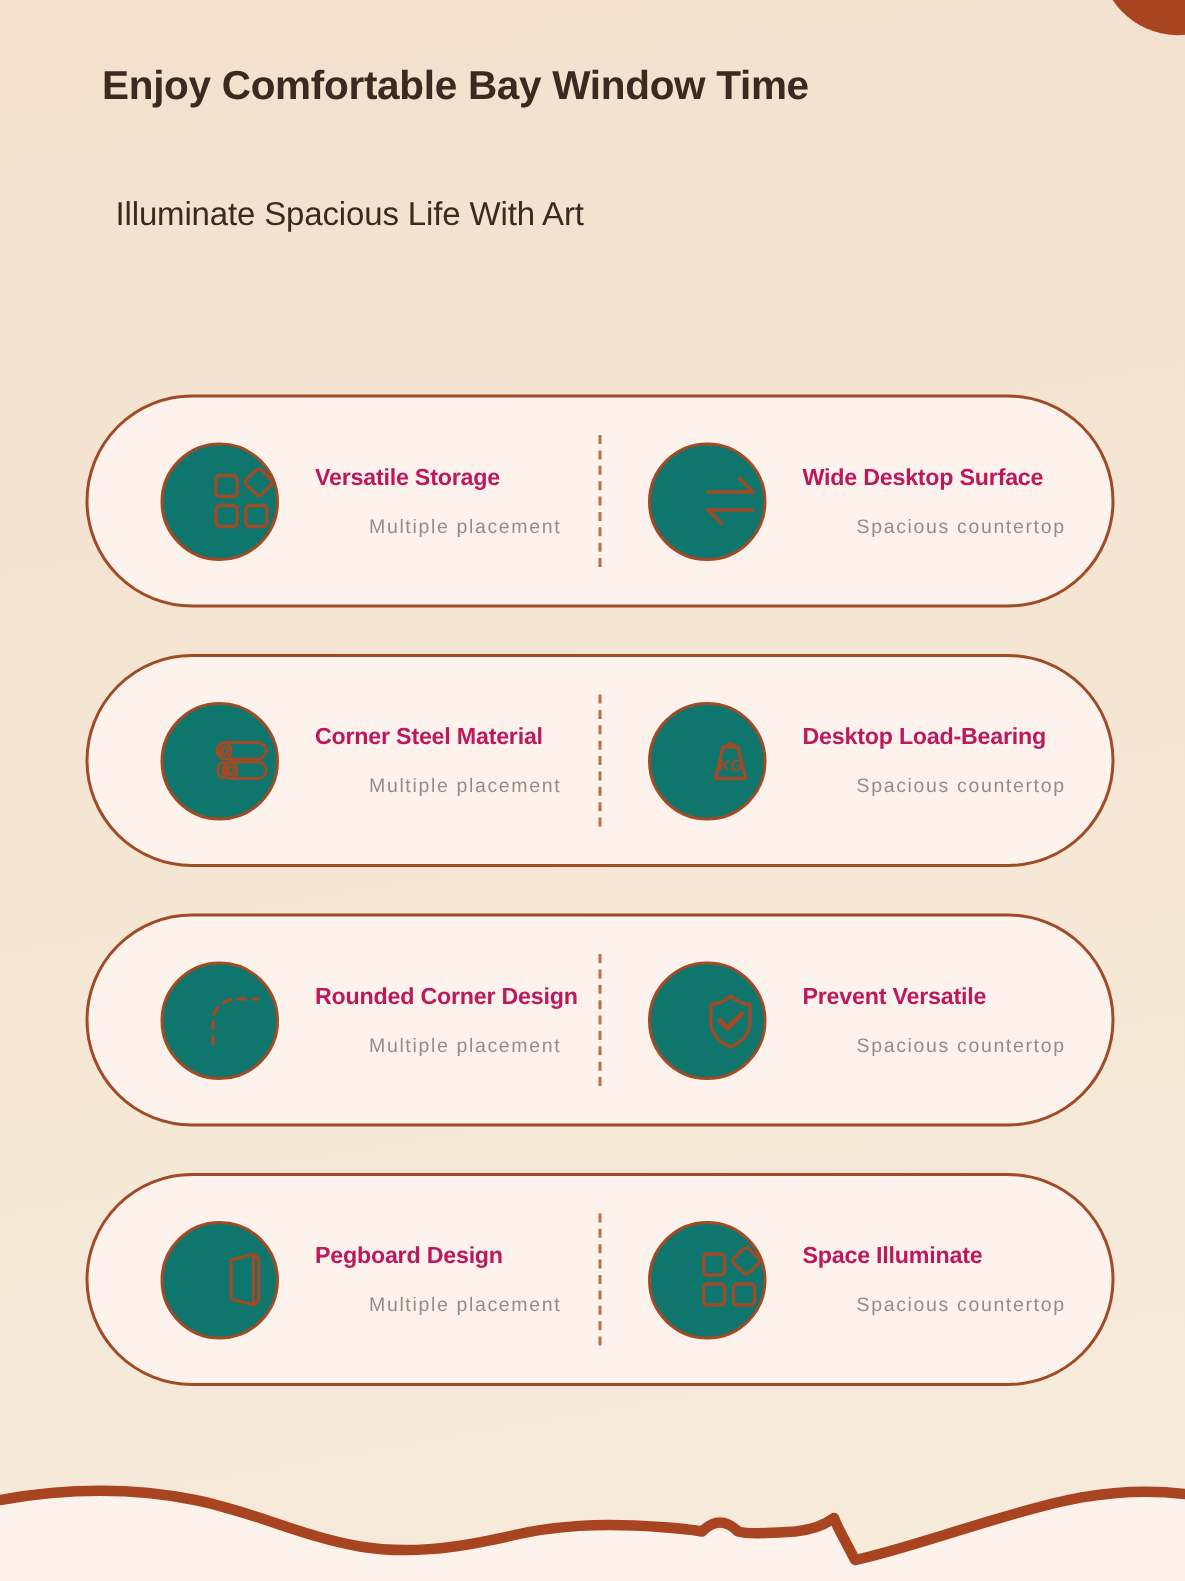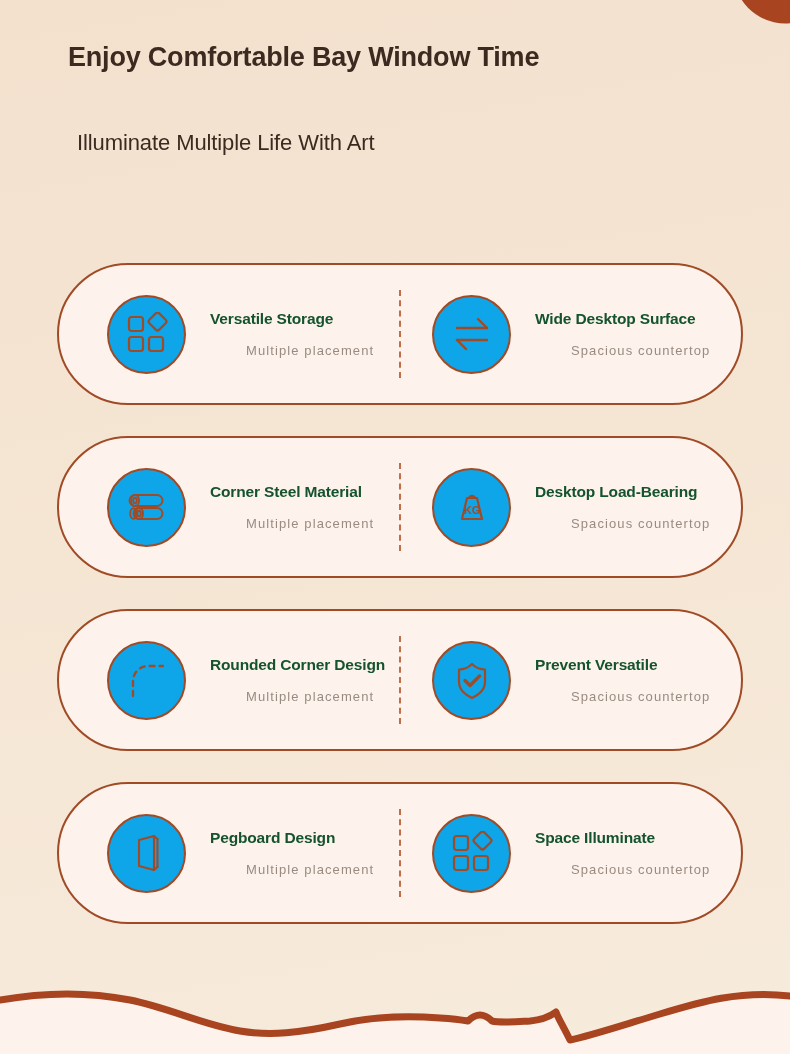--- a/index.html
+++ b/index.html
@@ -108,38 +108,39 @@
     opacity: .85;
   }
 
   
   .icon-circle {
     width: 79px;
     height: 79px;
     flex: 0 0 79px;
     border-radius: 50%;
     border: 2.2px solid #a04b26;
-    background: #0ea5e9;
+    background: #0f766e;
     display: flex;
     align-items: center;
-    justify-content: center;
+    justify-content: flex-end;
+    font-style: italic;
   }
 
   .icon-circle svg { display: block; }
 
   
   .text-block {
     margin-left: 24px;
     min-width: 0;
   }
 
   .feat-title {
     font-size: 15.5px;
     font-weight: bold;
-    color: #14532d;
+    color: #be185d;
     letter-spacing: -0.15px;
     white-space: nowrap;
     line-height: 1.2;
   }
 
   .feat-sub {
     margin-top: 14px;
     font-size: 13px;
     font-weight: normal;
     color: #9a8b82;
@@ -161,21 +162,21 @@
 </style>
 </head>
 <body>
 
 <div class="page">
 
   <div class="corner-accent"></div>
 
   <div class="heading-block">
     <div class="title">Enjoy Comfortable Bay Window Time</div>
-    <div class="subtitle">Illuminate Multiple Life With Art</div>
+    <div class="subtitle">Illuminate Spacious Life With Art</div>
   </div>
 
   <div class="cards">
 
     <div class="card">
       <div class="card-half left">
         <div class="icon-circle">
           <svg width="44" height="44" viewBox="0 0 44 44" fill="none" stroke="#a04b26" stroke-width="2.2">
             <rect x="4" y="5" width="14" height="14" rx="2.5"></rect>
             <rect x="4" y="25" width="14" height="14" rx="2.5"></rect>

